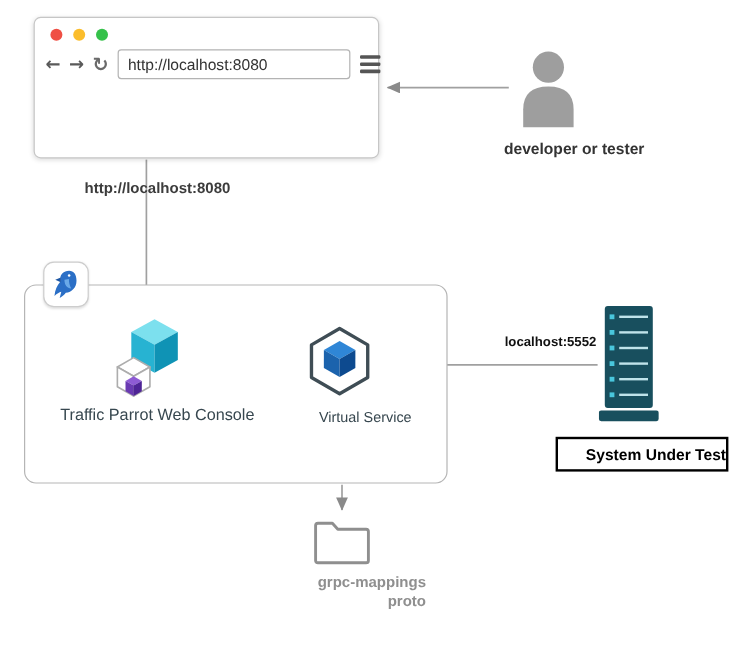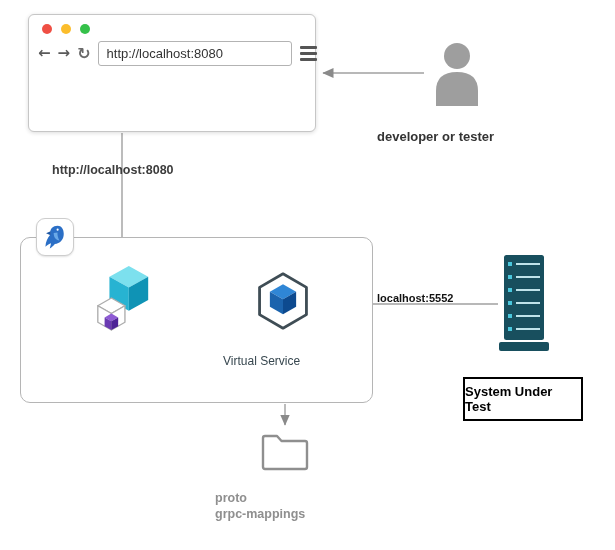--- a/index.html
+++ b/index.html
@@ -24,27 +24,27 @@
              color:#5a5a5a; line-height:1; cursor:default; background:none; border:none; }
   .nav-refresh { font-size:16px; color:#6a6a6a; }
   .url-input { flex:1; height:25px; border:1px solid #b3b3b3; border-radius:3px;
                font-family:"Liberation Sans", sans-serif; font-size:13px; color:#333;
                padding:0 8px; outline:none; background:#fff; }
   .menu-btn { display:flex; flex-direction:column; gap:3.5px; padding:3px 1px;
               background:none; border:none; cursor:default; }
   .menu-bar { width:17px; height:2.6px; background:#555; border-radius:1px; }
 
   
-  .lbl { position:absolute; text-align:left;margin-top:13px; }
+  .lbl { position:absolute; text-align:right; }
   .lbl-http      { left:52px;  top:150px; width:140px; font-size:12.5px; color:#3c3c3c; font-weight:600; }
   .lbl-actor     { left:377px; top:116px; width:160px; font-size:13px;   color:#333;    font-weight:600; }
   .lbl-port      { left:377px; top:279px; width:120px; font-size:11px;   color:#111;    font-weight:700; }
   .lbl-console   { left:32px;  top:338px; width:180px; font-size:13.5px; color:#37474f; }
   .lbl-vs        { left:223px; top:341px; width:120px; font-size:12px; color:#37474f; }
-  .lbl-sut       { left:463px; top:364px; width:120px; font-size:13px; font-weight:700; color:#000;
+  .lbl-sut       { left:463px; top:364px; width:144px; font-size:13px; font-weight:700; color:#000;
                    border:2px solid #000; background:#fff; padding:5px 0; }
   .lbl-mappings  { left:215px; top:477px; width:140px; font-size:12.5px; font-weight:600;
                    color:#8f8f8f; line-height:16px; }
 
   
   .main-box { position:absolute; left:20px; top:237px; width:353px; height:166px;
               background:#fff; border:1.5px solid #b5b5b5; border-radius:10px; }
   .parrot-badge { position:absolute; left:36px; top:218px; width:38px; height:38px;
                   background:#fff; border:1px solid #cdcdcd; border-radius:9px;
                   box-shadow:0 1px 2px rgba(0,0,0,.12);
@@ -117,20 +117,21 @@
     <g stroke="#adadad" stroke-width="1.4" fill="#fff" stroke-linejoin="round">
       <polygon points="20,37 34,45 20,53 6,45"></polygon>
       <polygon points="6,45 20,53 20,70 6,62"></polygon>
       <polygon points="20,53 34,45 34,62 20,70"></polygon>
     </g>
 
     <polygon points="20,53 27,57 20,61 13,57" fill="#8e5bd4"></polygon>
     <polygon points="13,57 20,61 20,70 13,66" fill="#6a3ab2"></polygon>
     <polygon points="20,61 27,57 27,66 20,70" fill="#4e2496"></polygon>
   </svg>
+  <div class="lbl lbl-console">Traffic Parrot Web Console</div>
 
   <svg class="icon-abs" style="left:253px; top:270px;" width="60" height="62" viewBox="0 0 64 64">
     <polygon points="32,3 57,17.5 57,46.5 32,61 7,46.5 7,17.5" fill="#ffffff" stroke="#3f4d55" stroke-width="3" stroke-linejoin="round"></polygon>
     <polygon points="32,14 46,22 32,30 18,22" fill="#2f86d6"></polygon>
     <polygon points="18,22 32,30 32,46 18,38" fill="#1b63ad"></polygon>
     <polygon points="32,30 46,22 46,38 32,46" fill="#0d4a8f"></polygon>
   </svg>
   <div class="lbl lbl-vs">Virtual Service</div>
 
   <svg class="icon-abs" style="left:499px; top:255px;" width="50" height="98" viewBox="0 0 50 98">
@@ -150,17 +151,17 @@
       <rect x="17" y="73" width="24" height="2" fill="#bfe3ea"></rect>
     </g>
     <rect x="0" y="87" width="50" height="9" rx="2" fill="#184f5e"></rect>
   </svg>
   <div class="lbl lbl-sut">System Under Test</div>
 
   <svg class="icon-abs" style="left:260px; top:429px;" width="50" height="42" viewBox="0 0 50 42">
     <path d="M3 38 V9 Q3 7 5 7 H17 L21.5 12 H45 Q47 12 47 14 V38 Q47 40 45 40 H5 Q3 40 3 38 Z" fill="#ffffff" stroke="#8f8f8f" stroke-width="2.4" stroke-linejoin="round"></path>
   </svg>
   <div class="lbl lbl-mappings">
+    <div>grpc-mappings</div>
     <div>proto</div>
-    <div>grpc-mappings</div>
   </div>
 
 </div>
 
 </body></html>

